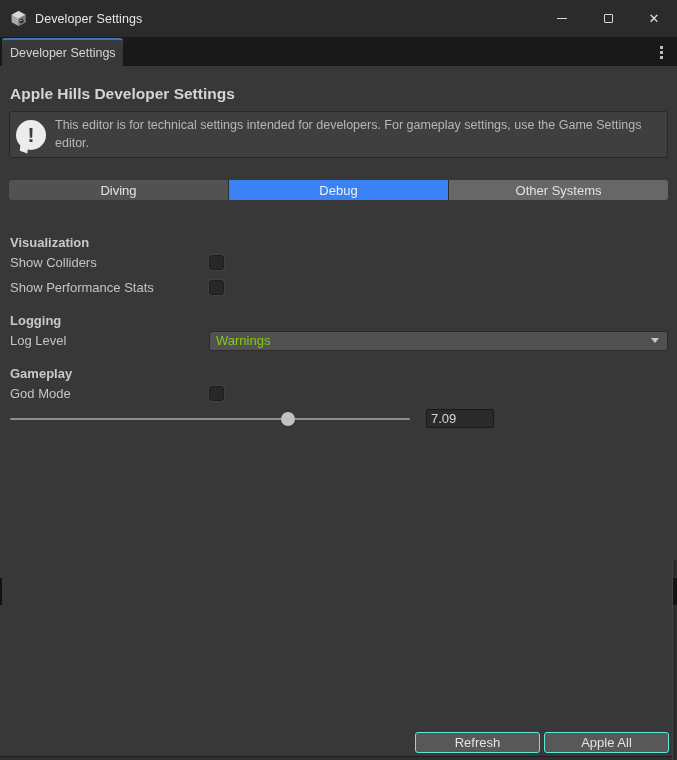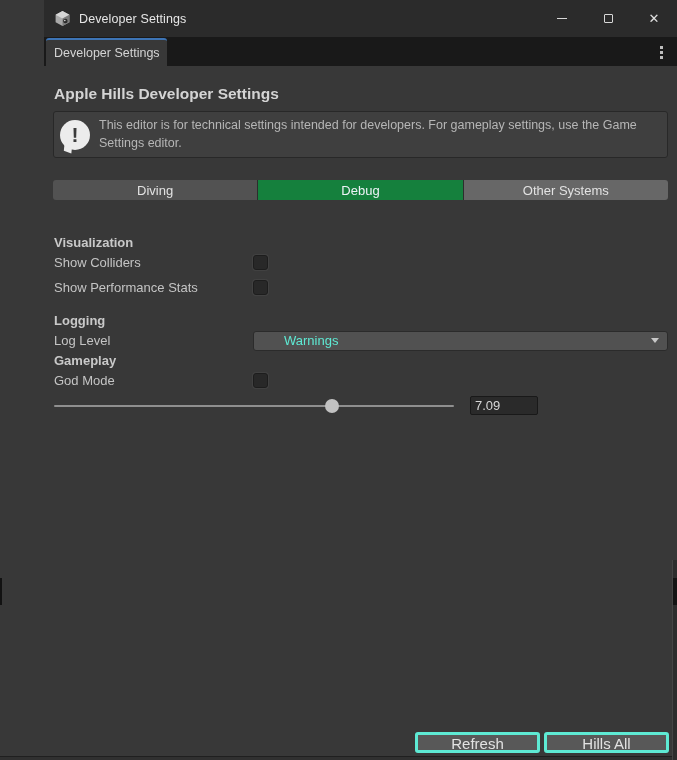--- a/index.html
+++ b/index.html
@@ -3,21 +3,21 @@
 <meta charset="utf-8">
 <style>
   * { margin: 0; padding: 0; box-sizing: border-box; }
   html, body { width: 677px; height: 760px; }
   body {
     font-family: "Liberation Sans", sans-serif;
     background: #383838;
     overflow: hidden;
     position: relative;
   }
-  .window { position: absolute; inset: 0; padding-left: 44px; }
+  .window { position: absolute; inset: 0; }
 
   
   .titlebar {
     height: 37px;
     background: #2b2b2b;
     display: flex;
     align-items: center;
     padding-left: 10px;
   }
   .app-icon { width: 17px; height: 17px; margin-right: 8px; flex: 0 0 auto; }
@@ -115,33 +115,33 @@
   .seg {
     flex: 1;
     display: flex; align-items: center; justify-content: center;
     font-size: 13px;
     color: #e2e2e2;
     background: #525252;
     border-right: 1px solid #2d2d2d;
     cursor: default;
   }
   .seg:last-child { border-right: none; }
-  .seg.active { background: #15803d; color: #eef2f7; }
+  .seg.active { background: #3b82f6; color: #eef2f7; }
   .seg.other { background: #676767; }
 
   
   .section-title {
     font-size: 13px;
     font-weight: bold;
     color: #c9c9c9;
     padding-left: 1px;
   }
   .st-visualization { margin-top: 35px; }
   .st-logging   { margin-top: 13px; }
-  .st-gameplay  { }
+  .st-gameplay  { margin-top: 13px; }
   .row {
     height: 25px;
     display: flex;
     align-items: center;
     padding-left: 1px;
     gap: 9px;
   }
   .row .label {
     width: 190px;
     font-size: 13px;
@@ -160,21 +160,21 @@
     flex: 1;
     height: 20px;
     background: #515151;
     border: 1px solid #2b2b2b;
     border-radius: 3px;
     display: flex;
     align-items: center;
     padding: 0 8px 0 6px;
     cursor: default;
   }
-  .dropdown .dd-value { font-size: 13px; color: #5eead4; margin-left: 24px; }
+  .dropdown .dd-value { font-size: 13px; color: #84cc16; }
   .dd-arrow {
     margin-left: auto;
     width: 0; height: 0;
     border-left: 4px solid transparent;
     border-right: 4px solid transparent;
     border-top: 5px solid #c8c8c8;
   }
   .slider {
     position: relative;
     width: 400px;
@@ -214,24 +214,24 @@
   
   .footer {
     position: absolute;
     right: 8px;
     bottom: 7px;
     display: flex;
     gap: 4px;
   }
   .footer button {
     font-family: "Liberation Sans", sans-serif;
-    font-size: 15px;
+    font-size: 13px;
     color: #e2e2e2;
     background: #585858;
-    border: 3px solid #5eead4;
+    border: 1px solid #5eead4;
     border-radius: 3px;
     width: 125px;
     height: 21px;
     cursor: default;
     text-align: center;
   }
   .bottom-strip {
     position: absolute;
     left: 0; right: 0; bottom: 0;
     height: 4px;
@@ -356,21 +356,21 @@
         <div class="track"></div>
         <div class="thumb" style="left: 69.5%;"></div>
       </div>
       <div class="value-field">7.09</div>
     </div>
 
   </div>
 
   <div class="footer">
     <button>Refresh</button>
-    <button>Hills All</button>
+    <button>Apple All</button>
   </div>
 
   <div class="bottom-strip"></div>
   <div class="edge-right-col"></div>
   <div class="edge-right-line"></div>
   <div class="edge-notch-left"></div>
   <div class="edge-notch-right"></div>
 
 </div>
 

